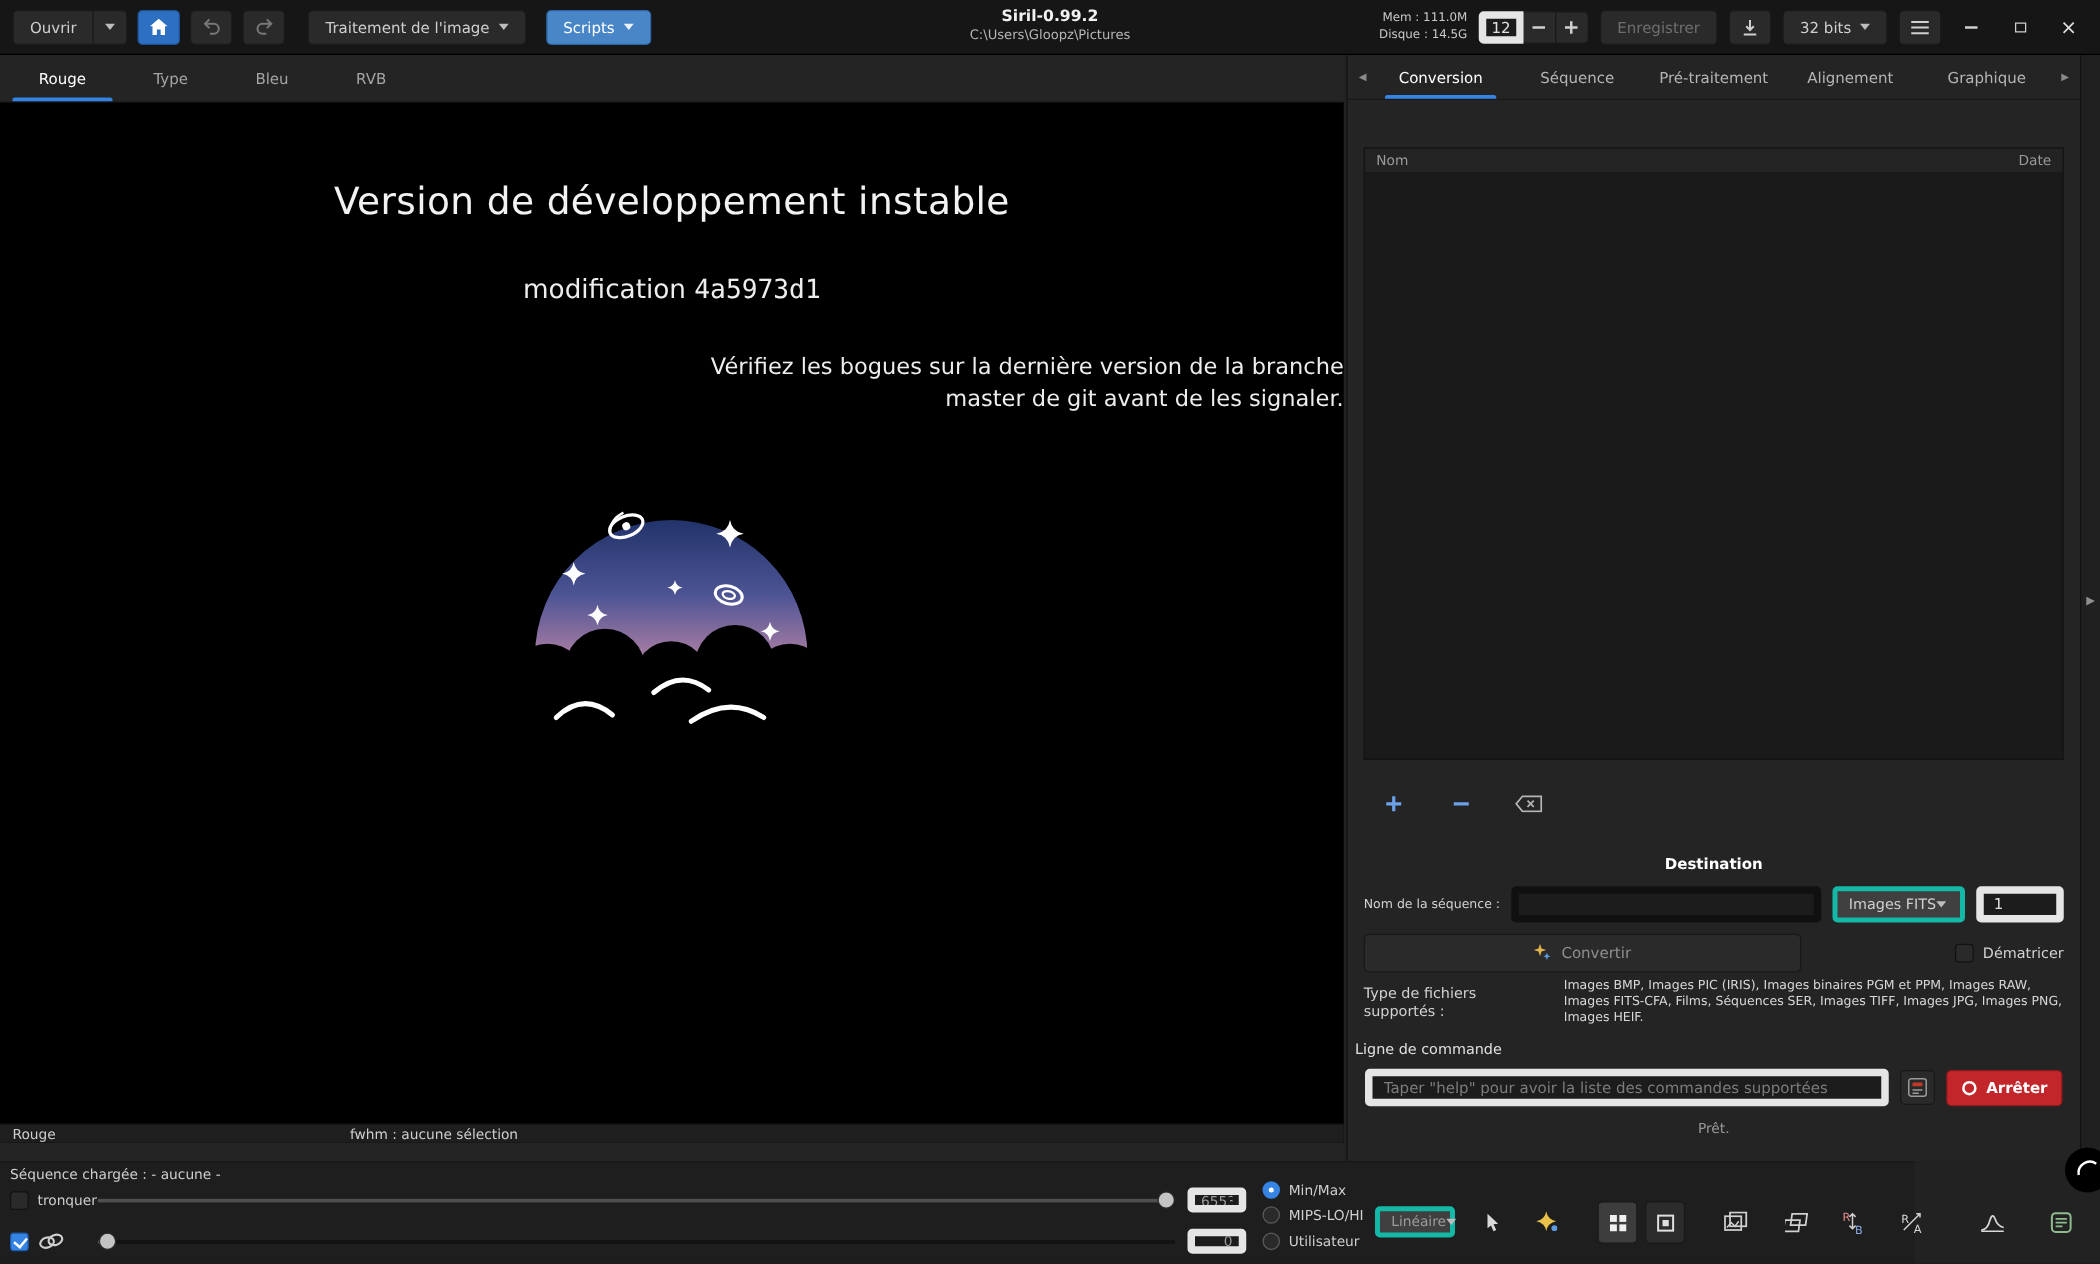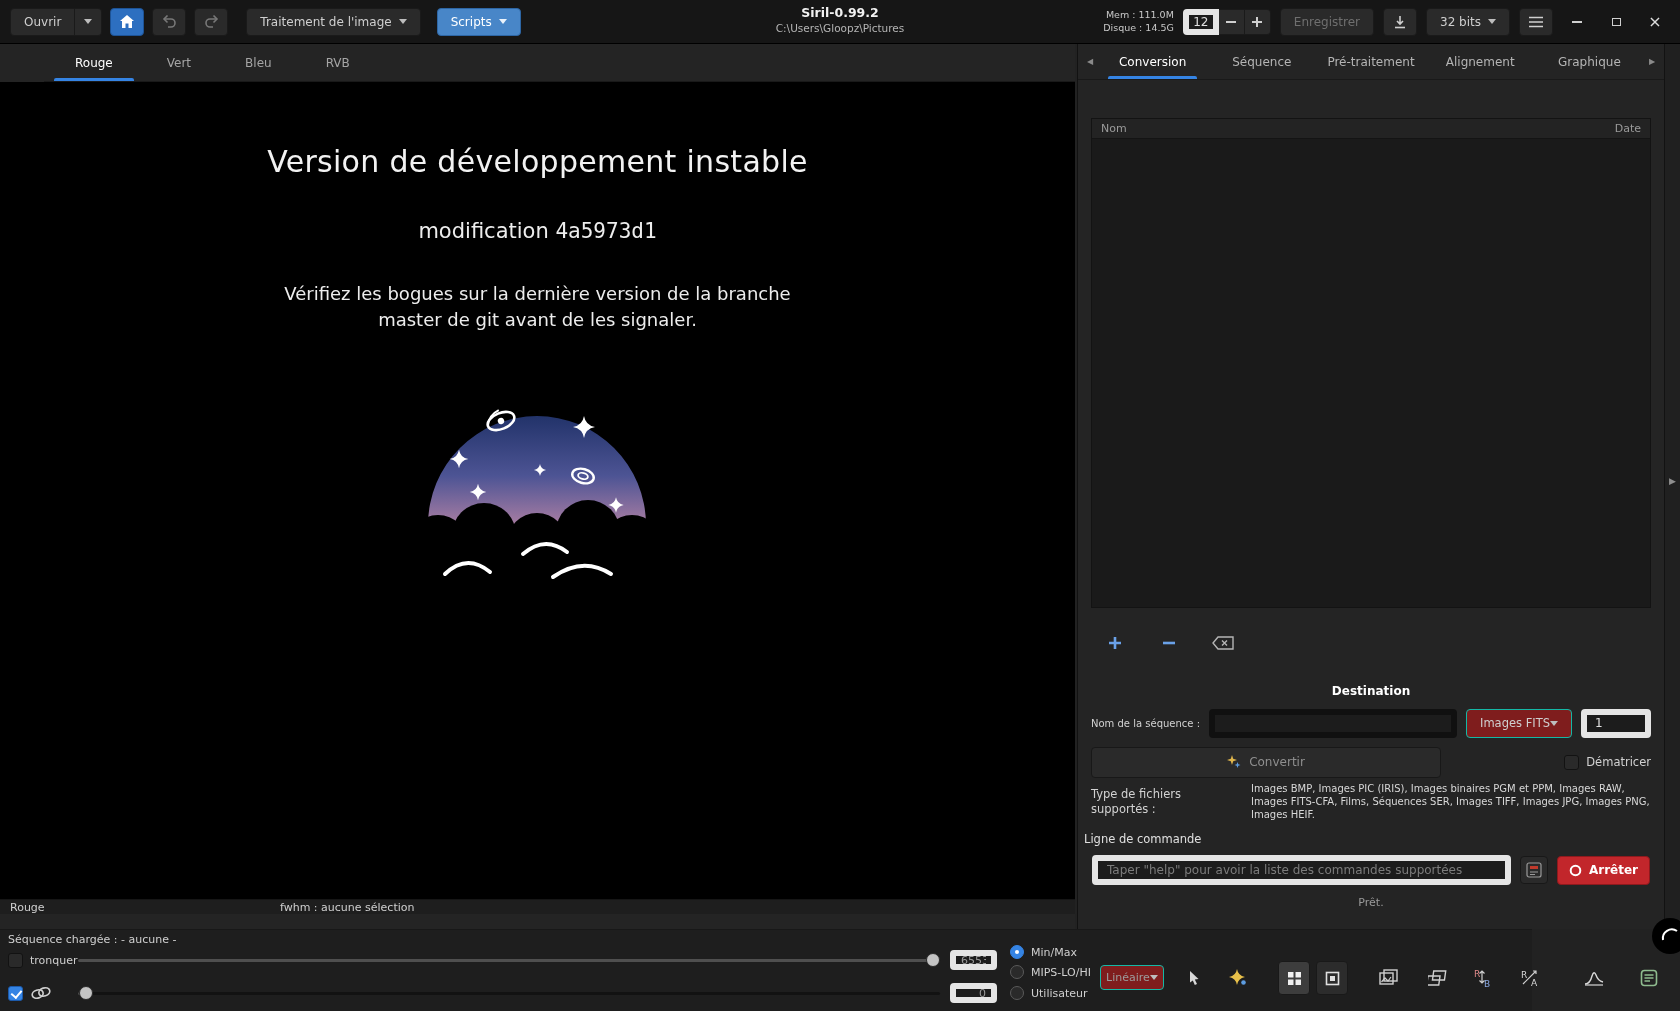--- a/index.html
+++ b/index.html
@@ -37,32 +37,32 @@
   .spin-btn.last { border-radius:0 4px 4px 0; border-left-width:0; }
   .hbar { width:10px; height:2px; background:#cfcfcf; }
   .plus { position:relative; width:10px; height:10px; }
   .plus::before { content:""; position:absolute; left:0; top:4px; width:10px; height:2px; background:#cfcfcf; }
   .plus::after { content:""; position:absolute; left:4px; top:0; width:2px; height:10px; background:#cfcfcf; }
   .win-btn { width:30px; height:28px; display:inline-flex; align-items:center; justify-content:center; color:#dcdcdc; }
   .max-glyph { width:9px; height:8px; border:1.5px solid #cfcfcf; }
   .close-glyph { font-size:16px; line-height:1; }
 
   
-  .left-pane { position:absolute; top:44px; left:0; width:1075px; height:885px; background:#242424;padding-left:44px; }
+  .left-pane { position:absolute; top:44px; left:0; width:1075px; height:885px; background:#242424; }
   .tabstrip { height:38px; display:flex; align-items:stretch; border-bottom:1px solid #191919; padding-left:4px; }
   .tab { padding:0 27px; display:flex; align-items:center; font-size:12px; color:#a5a5a5; position:relative; }
   .tab.active { color:#fff; }
   .tab.active::after { content:""; position:absolute; left:6px; right:6px; bottom:0; height:3px;
     background:#3584e4; border-radius:2px 2px 0 0; }
   .image-area { position:absolute; top:38px; left:0; right:0; bottom:15px; background:#000; text-align:center; }
   .welcome { padding-top:62px; }
   .w-heading { font-size:30px; font-weight:400; color:#f2f2f2; letter-spacing:.3px; }
   .w-mod { margin-top:40px; font-size:21px; color:#ededed; }
   .w-hash { font-family:"DejaVu Sans Mono","Liberation Mono",monospace; }
-  .w-warn { margin-top:38px; font-size:18px; line-height:1.45; color:#ededed; }
+  .w-warn { margin-top:38px; font-size:18px; line-height:1.45; color:#ededed;text-align:right; }
   .w-logo { margin-top:40px; }
   .img-status { position:absolute; left:0; right:0; bottom:0; height:15px; background:#1e1e1e;
     border-top:1px solid #161616; font-size:11px; color:#cfcfcf; }
   .img-status span { position:absolute; top:1px; }
 
   
   .right-pane { position:absolute; top:44px; left:1077px; width:587px; height:885px; background:#242424;
     border-left:1px solid #121212; }
   .rtabs { position:absolute; top:0; left:0; right:0; height:36px; display:flex; align-items:stretch;
     border-bottom:1px solid #191919; padding:0 4px; }
@@ -81,22 +81,22 @@
     display:flex; align-items:center; justify-content:space-between; padding:0 9px;
     font-size:11px; color:#9a9a9a; }
   .tbl-actions { position:absolute; top:586px; left:22px; display:flex; gap:24px; }
   .flat-btn { width:30px; height:26px; display:flex; align-items:center; justify-content:center;
     border-radius:4px; }
   .dest-title { top:640px; }
   .seq-row { position:absolute; top:664px; left:13px; right:13px; height:30px;
     display:flex; align-items:center; gap:9px; }
   .seq-label { font-size:10px; color:#d2d2d2; white-space:nowrap; }
   .seq-input { flex:1; height:29px; padding:0 8px; border-color:#101010; background:#1c1c1c; }
-  .combo { height:29px; background:#7f1d1d; border:1px solid #14b8a6; border-radius:4px;
-    display:flex; align-items:center; justify-content:center; padding:0 9px;
+  .combo { height:29px; background:#404040; border:4px solid #14b8a6; border-radius:4px;
+    display:flex; align-items:center; justify-content:flex-start; padding:0 9px;
     font-size:11.5px; color:#cfcfcf; }
   .fmt-combo { width:106px; }
   .count-entry { width:70px; height:29px; padding:0 8px; }
   .conv-row { position:absolute; top:702px; left:13px; right:13px; height:32px; display:flex; align-items:center; }
   .convert-btn { width:350px; height:31px; background:#2a2a2a; border:1px solid #181818; border-radius:4px;
     display:flex; align-items:center; justify-content:center; gap:8px; font-size:12px; color:#8f8f8f; }
   .conv-spacer { flex:1; }
   .cb { width:15px; height:15px; border-radius:3px; background:#2a2a2a; border:1px solid #121212; position:relative; }
   .cb.checked { background:#3584e4; border-color:#1c5aab; }
   .cb.checked::after { content:""; position:absolute; left:4px; top:1px; width:5px; height:8px;
@@ -231,21 +231,21 @@
         </div>
       <div class="win-btn">
           <span class="close-glyph">×</span>
         </div>
     </div>
   </header>
 
   <div class="left-pane">
     <div class="tabstrip">
       <div class="tab active">Rouge</div>
-      <div class="tab">Vert</div>
+      <div class="tab">Type</div>
       <div class="tab">Bleu</div>
       <div class="tab">RVB</div>
     </div>
     <div class="image-area">
       <div class="welcome">
         <div class="w-heading">Version de développement instable</div>
         <div class="w-mod">
           <span>modification</span>
           <span class="w-hash">4a5973d1</span>
         </div>

